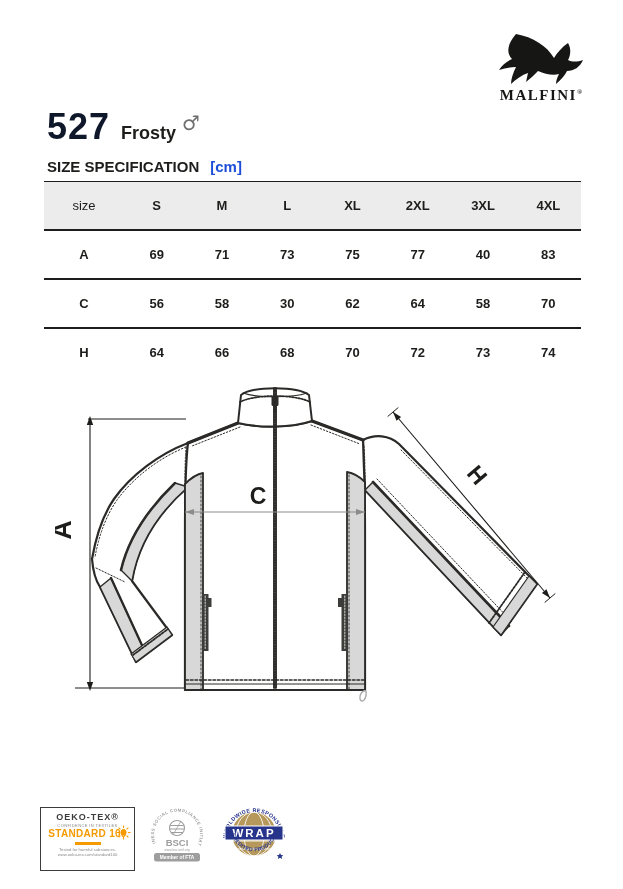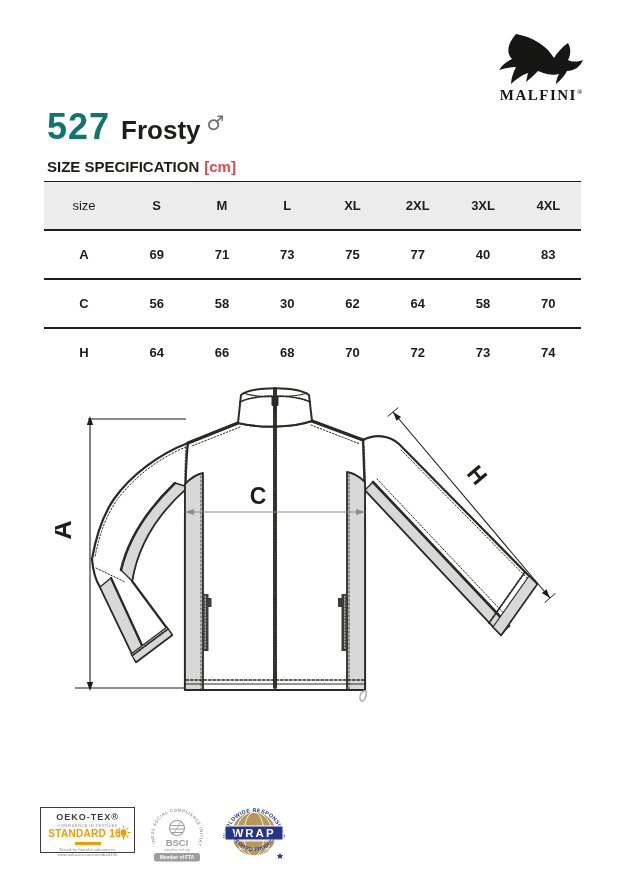--- a/index.html
+++ b/index.html
@@ -8,45 +8,45 @@
 
   
   .logo{position:absolute;left:494px;top:34px;width:94px;text-align:center;}
   .logo .bird{display:block;margin:0 auto;}
   .wordmark{margin-top:3px;font-family:"Liberation Serif",serif;font-weight:bold;
             font-size:15px;letter-spacing:1.5px;color:#161615;white-space:nowrap;}
   .wordmark sup{font-size:7px;letter-spacing:0;}
 
   
   .title{position:absolute;left:47px;top:106px;white-space:nowrap;}
-  .title .num{font-size:36px;font-weight:bold;color:#0f766e;letter-spacing:1px;}
-  .title .name{font-size:26px;font-weight:bold;color:#1d1d1b;margin-left:11px;}
+  .title .num{font-size:36px;font-weight:bold;color:#0f172a;letter-spacing:1px;}
+  .title .name{font-size:18px;font-weight:bold;color:#1d1d1b;margin-left:11px;}
   .title .gender{font-family:"DejaVu Sans",sans-serif;font-size:20px;color:#706f6f;
                  margin-left:6px;position:relative;top:-9px;}
 
   .section{position:absolute;left:47px;top:158px;font-size:15px;font-weight:bold;}
-  .section .unit{color:#ef4444;margin-left:5px;}
+  .section .unit{color:#1d4ed8;margin-left:11px;}
 
   
   table.sizes{position:absolute;left:44px;top:181px;width:537px;border-collapse:collapse;
               table-layout:fixed;font-size:13px;}
   table.sizes col.c0{width:80px;}
   table.sizes th,table.sizes td{text-align:center;padding:12px;height:23px;font-weight:bold;}
   table.sizes thead tr{background:#ececec;border-top:1px solid #1d1d1b;border-bottom:2px solid #1d1d1b;height:22px;}
   table.sizes thead th.size-col{font-weight:normal;}
   table.sizes tbody tr{border-bottom:2px solid #1d1d1b;}
   table.sizes tbody tr:last-child{border-bottom:none;}
 
   .note{position:absolute;left:45px;top:274px;font-size:9.5px;font-style:italic;color:#3c3c3b;}
 
   
   .jacket{position:absolute;left:55px;top:372px;}
 
   
-  .otx{position:absolute;left:40px;top:807px;width:95px;height:46px;border:1.5px solid #3c3c3b;
+  .otx{position:absolute;left:40px;top:807px;width:95px;height:64px;border:1.5px solid #3c3c3b;
        box-sizing:border-box;text-align:center;line-height:1.25;}
   .otx .l1{font-size:9px;font-weight:bold;letter-spacing:1px;color:#3c3c3b;margin-top:4px;}
   .otx .l2{font-size:4px;letter-spacing:.4px;color:#8a8a8a;}
   .otx .l3{font-size:10px;font-weight:bold;color:#f59b00;letter-spacing:.3px;}
   .otx .bar{width:26px;height:3px;background:#f59b00;margin:1px auto 2px auto;}
   .otx .l5,.otx .l6{font-size:4.2px;color:#8a8a8a;}
   .otx .sun{position:absolute;right:3px;top:17px;}
   .bsci{position:absolute;left:147px;top:802px;}
   .wrap{position:absolute;left:221px;top:799px;}
 </style>

